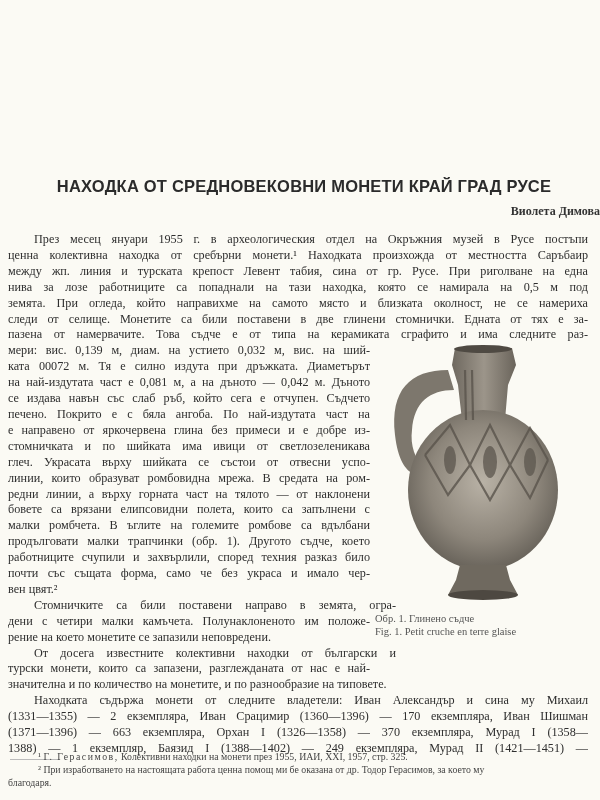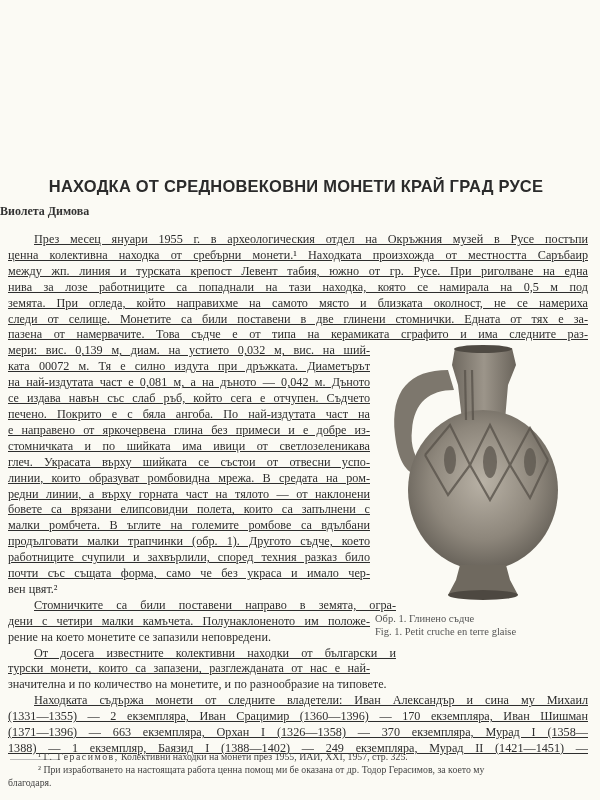--- a/index.html
+++ b/index.html
@@ -5,34 +5,34 @@
   html, body { margin: 0; padding: 0; }
   body {
     width: 600px; height: 800px; overflow: hidden;
     background: #fbfaf4;
     font-family: "Liberation Serif", "DejaVu Serif", serif;
     color: #2a2a2a;
     position: relative;
   }
   .page { position: absolute; left: 0; top: 0; width: 600px; height: 800px; }
   .title {
-    position: absolute; top: 177px; left: 0; width: 592px;
+    position: absolute; top: 177px; left: 8px; width: 592px;
     text-align: center; font-family: "Liberation Sans", "DejaVu Sans", sans-serif;
     font-size: 16.5px; font-weight: bold; letter-spacing: 0.2px; color: #2b2b2b;
   }
   .author {
     position: absolute; top: 204px; left: 0; width: 600px;
-    text-align: left; font-size: 12px; font-weight: bold; color: #333;
+    text-align: right; font-size: 12px; font-weight: bold; color: #333;
   }
   .body-text {
     position: absolute; left: 8px; top: 232px; width: 580px;
     font-size: 12.2px; line-height: 15.9px; color: #2e2e2e;
   }
   .line { white-space: nowrap; display: block; }
-  .line.justify { text-align: justify; text-align-last: justify; white-space: normal; text-decoration: underline; }
+  .line.justify { text-align: justify; text-align-last: justify; white-space: normal; }
   .indent { padding-left: 26px; }
   .narrow { width: 362px; }
   .figure {
     position: absolute; left: 370px; top: 340px; width: 215px; height: 270px;
   }
   .figure svg { width: 215px; height: 270px; display: block; }
   .caption {
     position: absolute; left: 375px; top: 612px; width: 210px; text-align: left;
     font-size: 10.5px; line-height: 13px; color: #555;
   }
@@ -52,21 +52,21 @@
 
 <div class="page">
 
   <div class="title">НАХОДКА ОТ СРЕДНОВЕКОВНИ МОНЕТИ КРАЙ ГРАД РУСЕ</div>
   <div class="author">Виолета Димова</div>
 
   <div class="body-text">
 
     <span class="line justify indent">През месец януари 1955 г. в археологическия отдел на Окръжния музей в Русе постъпи</span>
     <span class="line justify">ценна колективна находка от сребърни монети.¹ Находката произхожда от местността Саръбаир</span>
-    <span class="line justify">между жп. линия и турската крепост Левент табия, южно от гр. Русе. При риголване на една</span>
+    <span class="line justify">между жп. линия и турската крепост Левент табия, сина от гр. Русе. При риголване на една</span>
     <span class="line justify">нива за лозе работниците са попаднали на тази находка, която се намирала на 0,5 м под</span>
     <span class="line justify">земята. При огледа, който направихме на самото място и близката околност, не се намериха</span>
     <span class="line justify">следи от селище. Монетите са били поставени в две глинени стомнички. Едната от тях е за-</span>
     <span class="line justify">пазена от намервачите. Това съдче е от типа на керамиката сграфито и има следните раз-</span>
 
     <span class="line justify narrow">мери: вис. 0,139 м, диам. на устието 0,032 м, вис. на ший-</span>
     <span class="line justify narrow">ката 00072 м. Тя е силно издута при дръжката. Диаметърът</span>
     <span class="line justify narrow">на най-издутата част е 0,081 м, а на дъното — 0,042 м. Дъното</span>
     <span class="line justify narrow">се издава навън със слаб ръб, който сега е отчупен. Съдчето</span>
     <span class="line justify narrow">печено. Покрито е с бяла ангоба. По най-издутата част на</span>

